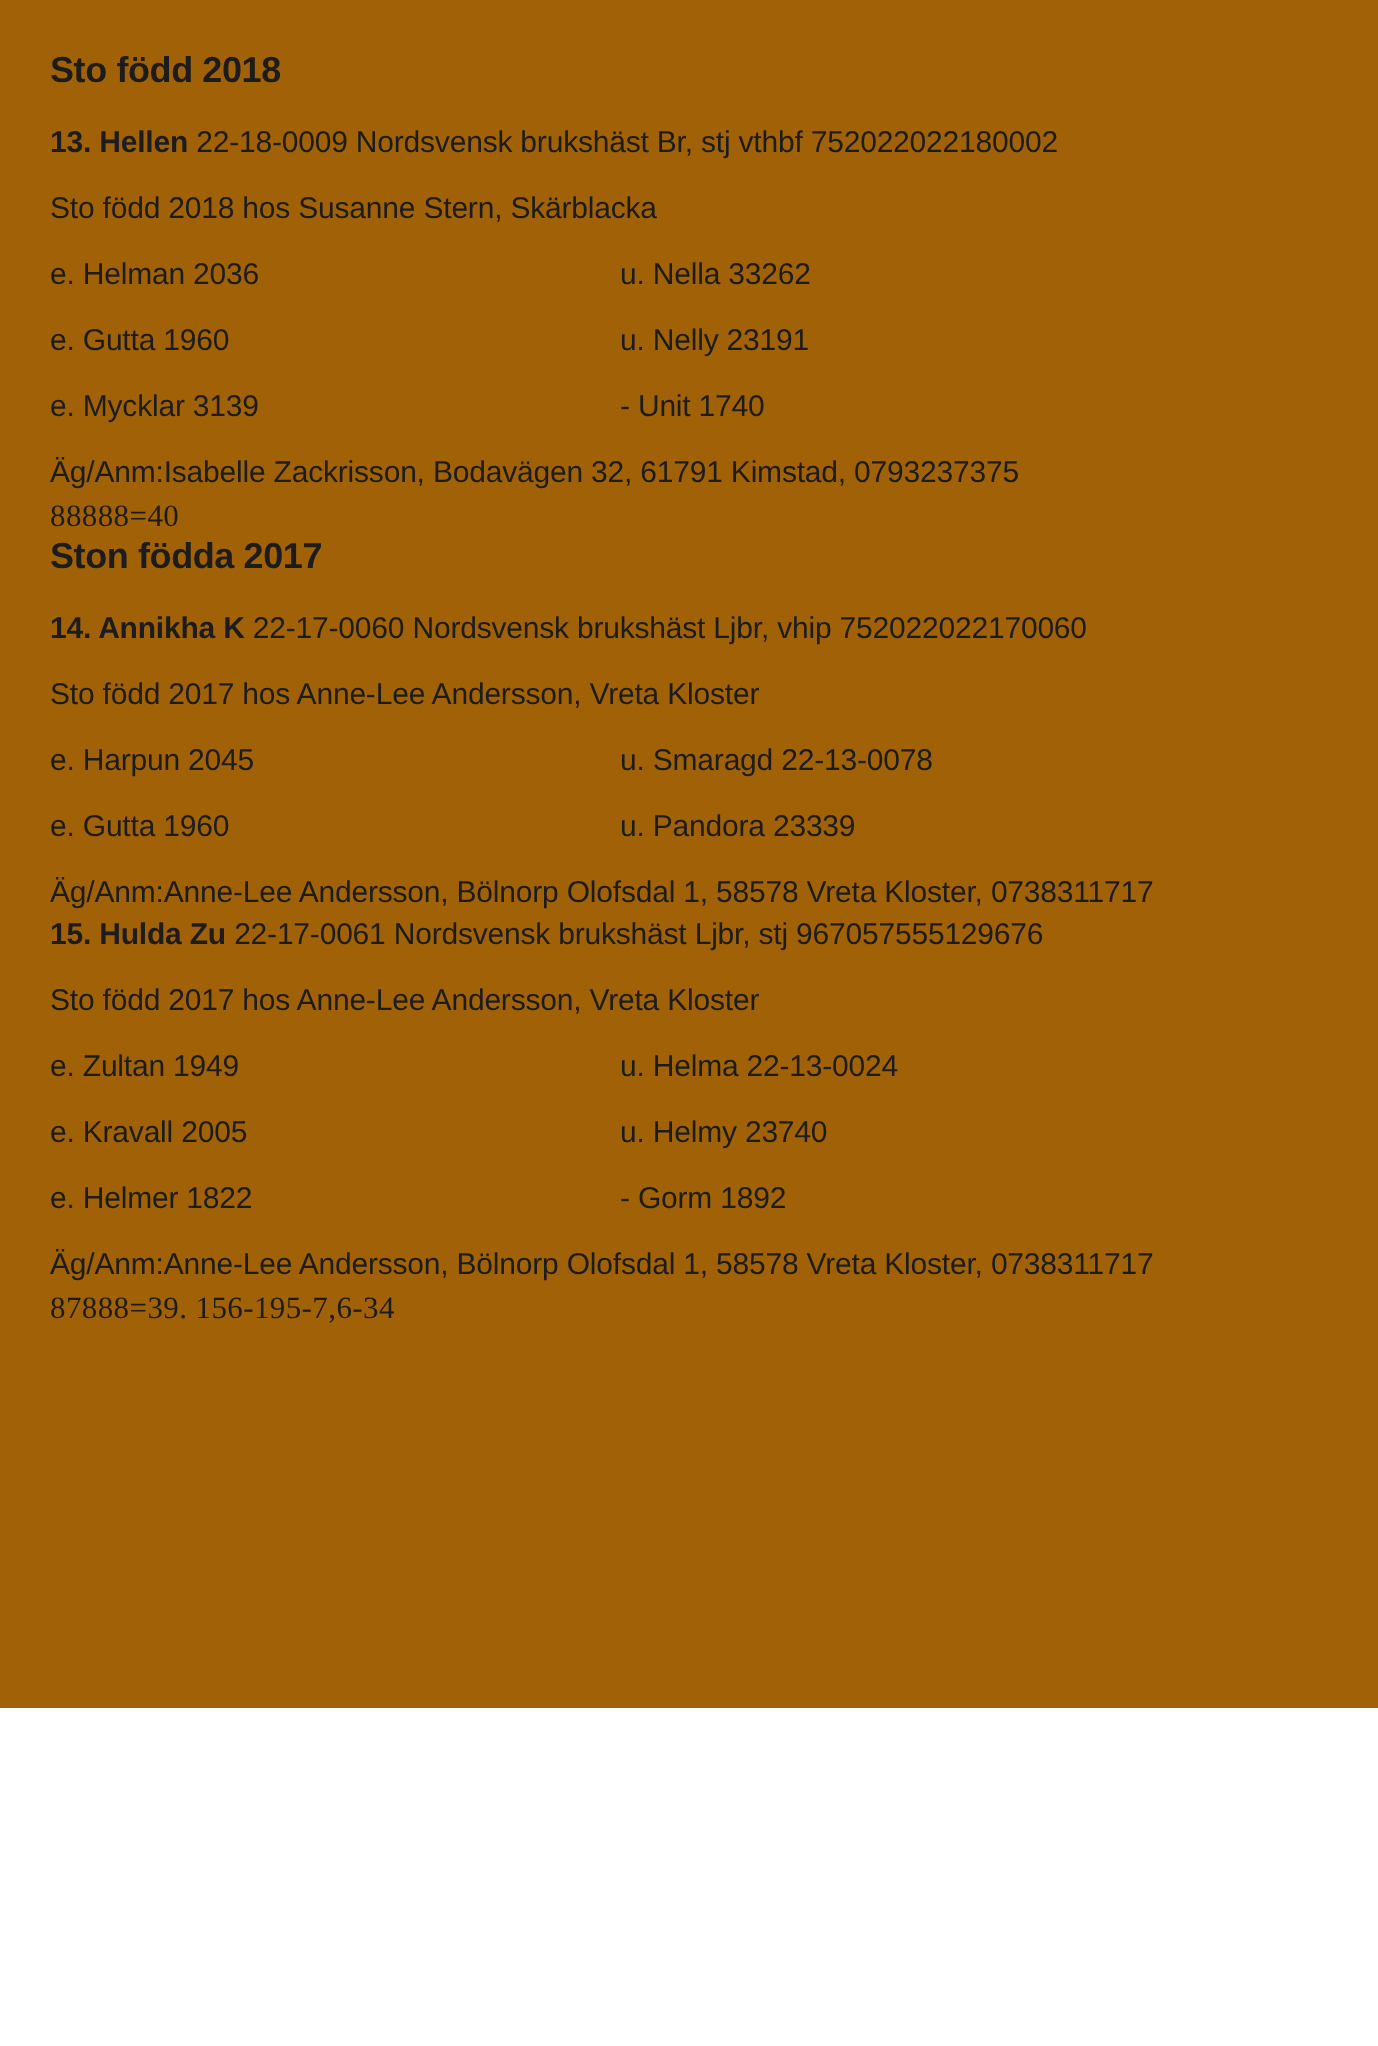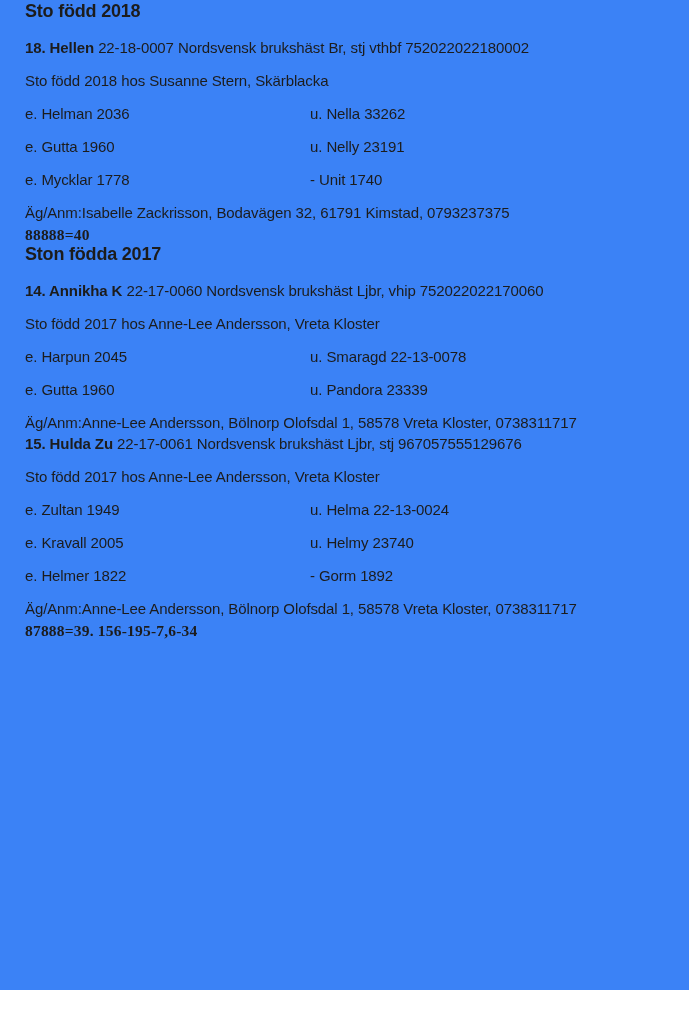--- a/index.html
+++ b/index.html
@@ -3,25 +3,25 @@
 <meta charset="utf-8">
 <style>
   html, body {
     margin: 0;
     padding: 0;
     background: #ffffff;
   }
   .page {
     position: relative;
     width: 689px;
-    height: 990px;
-    background: #3b82f6;
+    height: 854px;
+    background: #a16207;
     color: #1c1c1c;
     font-family: "Liberation Sans", sans-serif;
-    padding: 0 20px 0 25px;
+    padding: 24px 20px 0 25px;
     box-sizing: border-box;
     overflow: hidden;
   }
   .section-heading {
     font-size: 18px;
     font-weight: bold;
     line-height: 22px;
     letter-spacing: -0.2px;
     margin: 0 0 18px 0;
   }
@@ -36,43 +36,43 @@
   .ped-row { position: relative; }
   .col-left { display: inline-block; }
   .col-right {
     position: absolute;
     left: 285px;
     top: 0;
   }
   .owner-line { margin-bottom: 5px; }
   .score-line {
     font-family: "Liberation Serif", serif;
-    font-weight: bold;
+    font-weight: normal;
     font-size: 15.5px;
     line-height: 17px;
     letter-spacing: 0.2px;
     margin: 0 0 48px 0;
     white-space: nowrap;
   }
   .record:last-child .score-line { margin-bottom: 0; }
 </style>
 </head>
 <body>
 
 <div class="page">
 
   <div class="section">
     <h2 class="section-heading">Sto född 2018</h2>
 
     <div class="record">
-      <p class="line"><span class="bold">18. Hellen</span> <span>22-18-0007 Nordsvensk brukshäst Br, stj vthbf 752022022180002</span></p>
+      <p class="line"><span class="bold">13. Hellen</span> <span>22-18-0009 Nordsvensk brukshäst Br, stj vthbf 752022022180002</span></p>
       <p class="line">Sto född 2018 hos Susanne Stern, Skärblacka</p>
       <p class="line ped-row"><span class="col-left">e. Helman 2036</span><span class="col-right">u. Nella 33262</span></p>
       <p class="line ped-row"><span class="col-left">e. Gutta 1960</span><span class="col-right">u. Nelly 23191</span></p>
-      <p class="line ped-row"><span class="col-left">e. Mycklar 1778</span><span class="col-right">- Unit 1740</span></p>
+      <p class="line ped-row"><span class="col-left">e. Mycklar 3139</span><span class="col-right">- Unit 1740</span></p>
       <p class="line owner-line">Äg/Anm:Isabelle Zackrisson, Bodavägen 32, 61791 Kimstad, 0793237375</p>
       <p class="score-line">88888=40</p>
     </div>
   </div>
 
   <div class="section">
     <h2 class="section-heading">Ston födda 2017</h2>
 
     <div class="record">
       <p class="line"><span class="bold">14. Annikha K</span> <span>22-17-0060 Nordsvensk brukshäst Ljbr, vhip 752022022170060</span></p>

